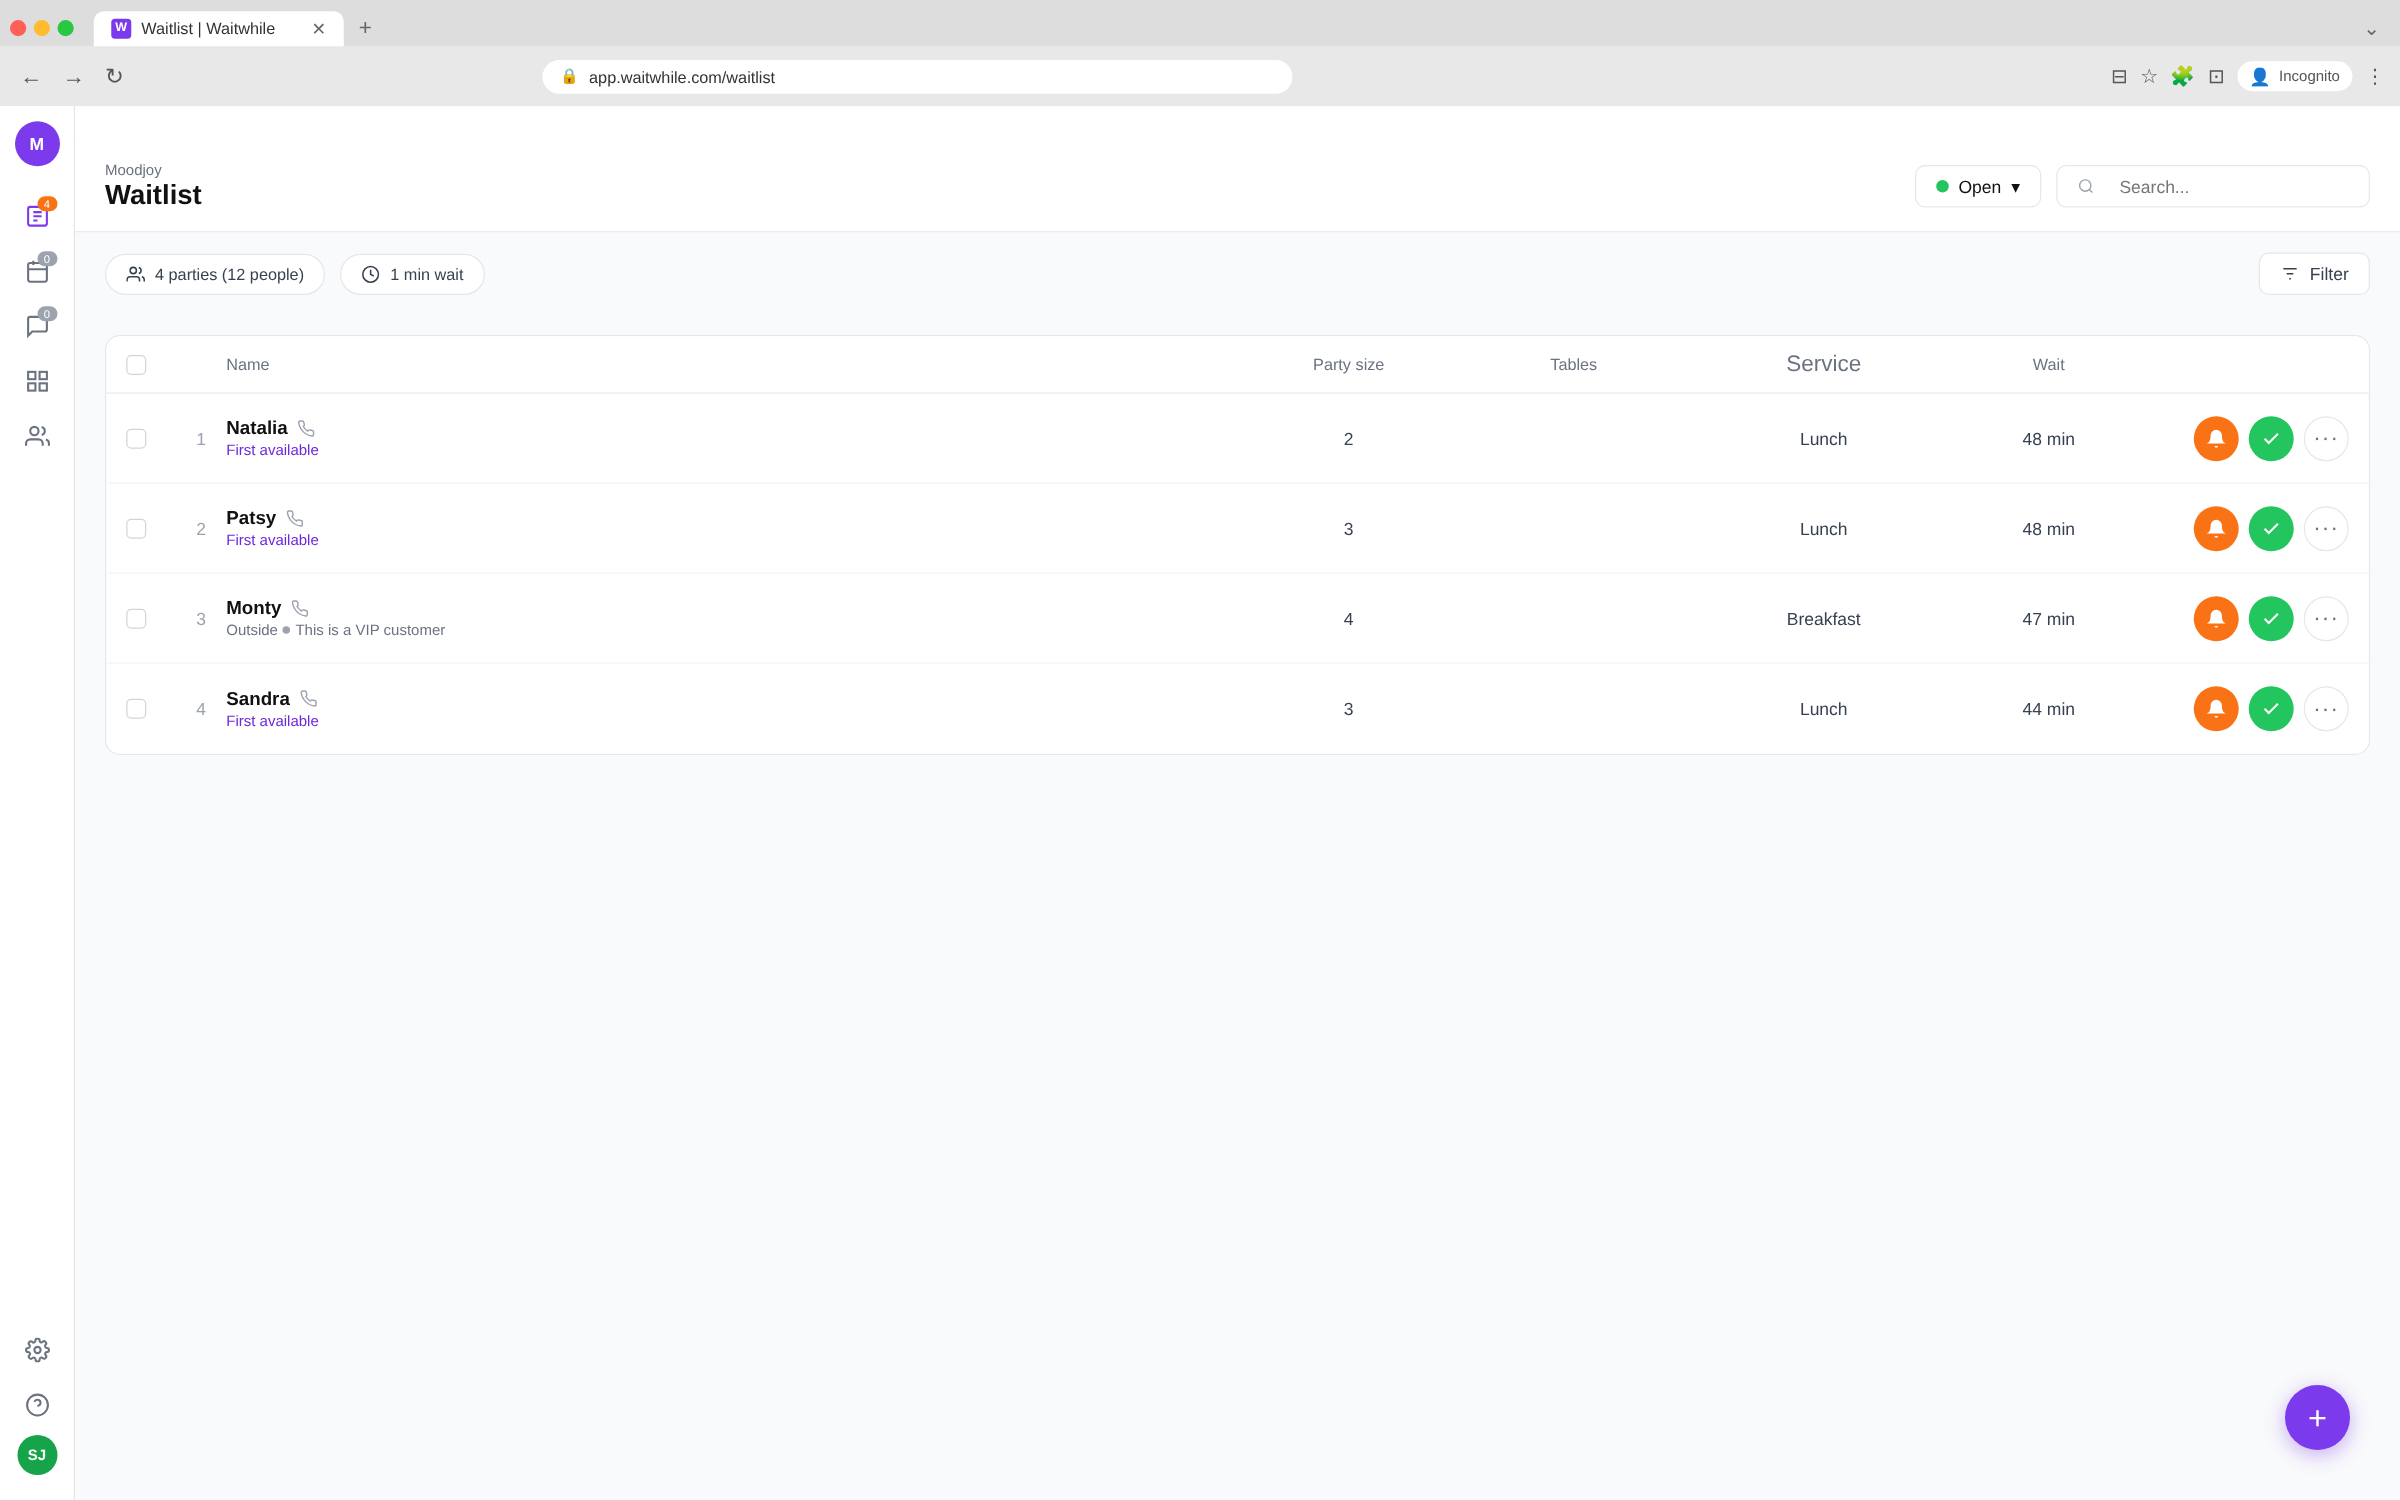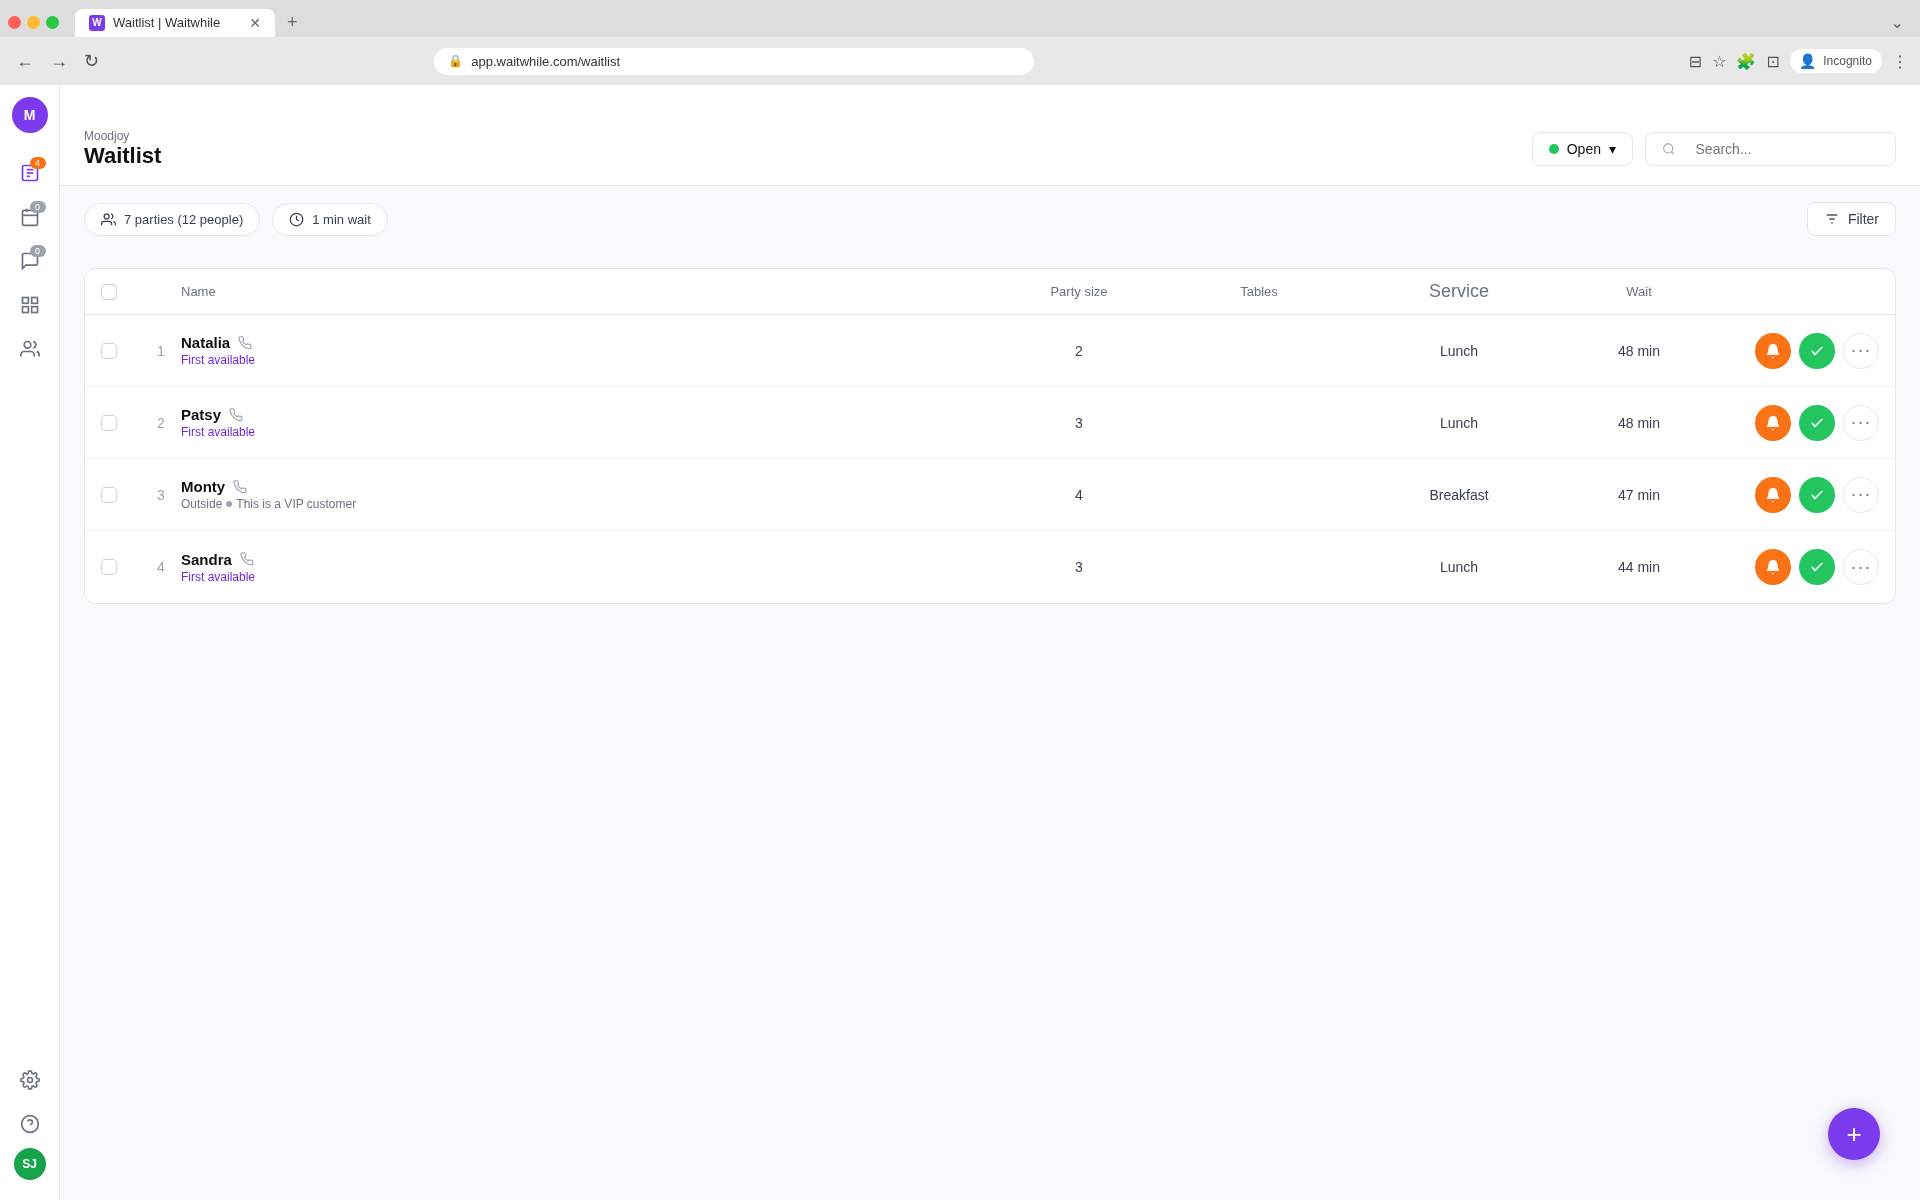--- a/index.html
+++ b/index.html
@@ -207,21 +207,21 @@
 
     <div class="toolbar">
       <div class="toolbar-left">
         <div class="stat-chip">
           <svg width="15" height="15" viewBox="0 0 24 24" fill="none" stroke="#374151" stroke-width="2">
             <path d="M17 21v-2a4 4 0 0 0-4-4H5a4 4 0 0 0-4 4v2"></path>
               <circle cx="9" cy="7" r="4"></circle>
               <path d="M23 21v-2a4 4 0 0 0-3-3.87"></path>
               <path d="M16 3.13a4 4 0 0 1 0 7.75"></path>
           </svg>
-          <span>7 parties (12 people)</span>
+          <span>4 parties (12 people)</span>
         </div>
         <div class="stat-chip">
           <svg width="15" height="15" viewBox="0 0 24 24" fill="none" stroke="#374151" stroke-width="2">
             <circle cx="12" cy="12" r="10"></circle>
               <polyline points="12 6 12 12 16 14"></polyline>
           </svg>
           <span>1 min wait</span>
         </div>
       </div>
       <button class="filter-btn">

